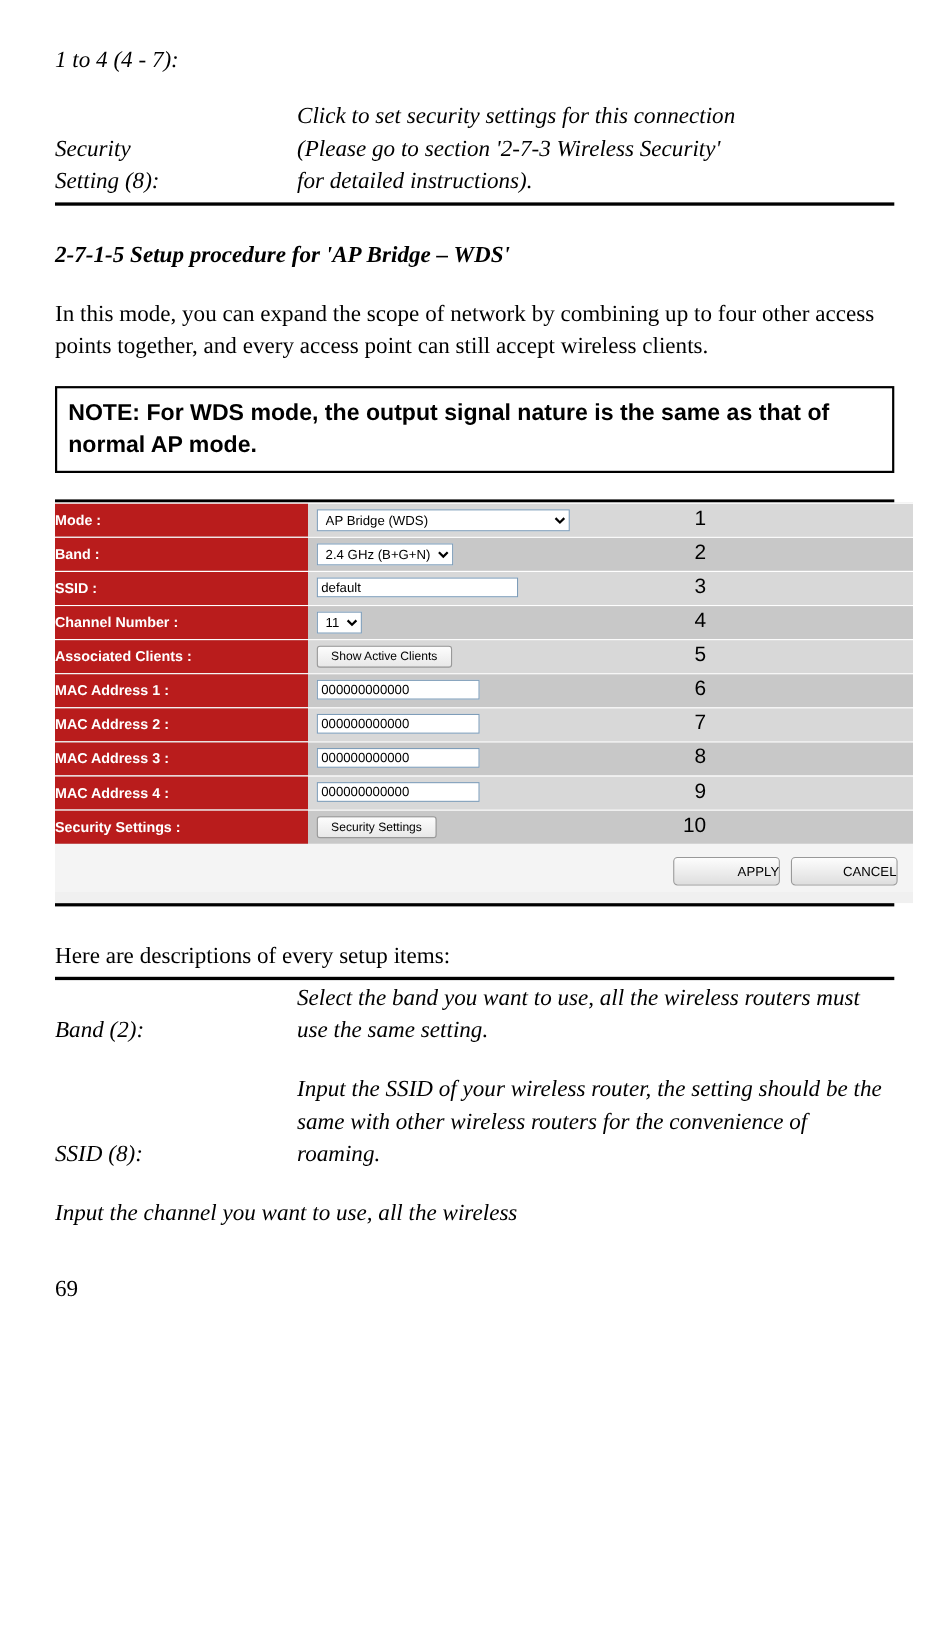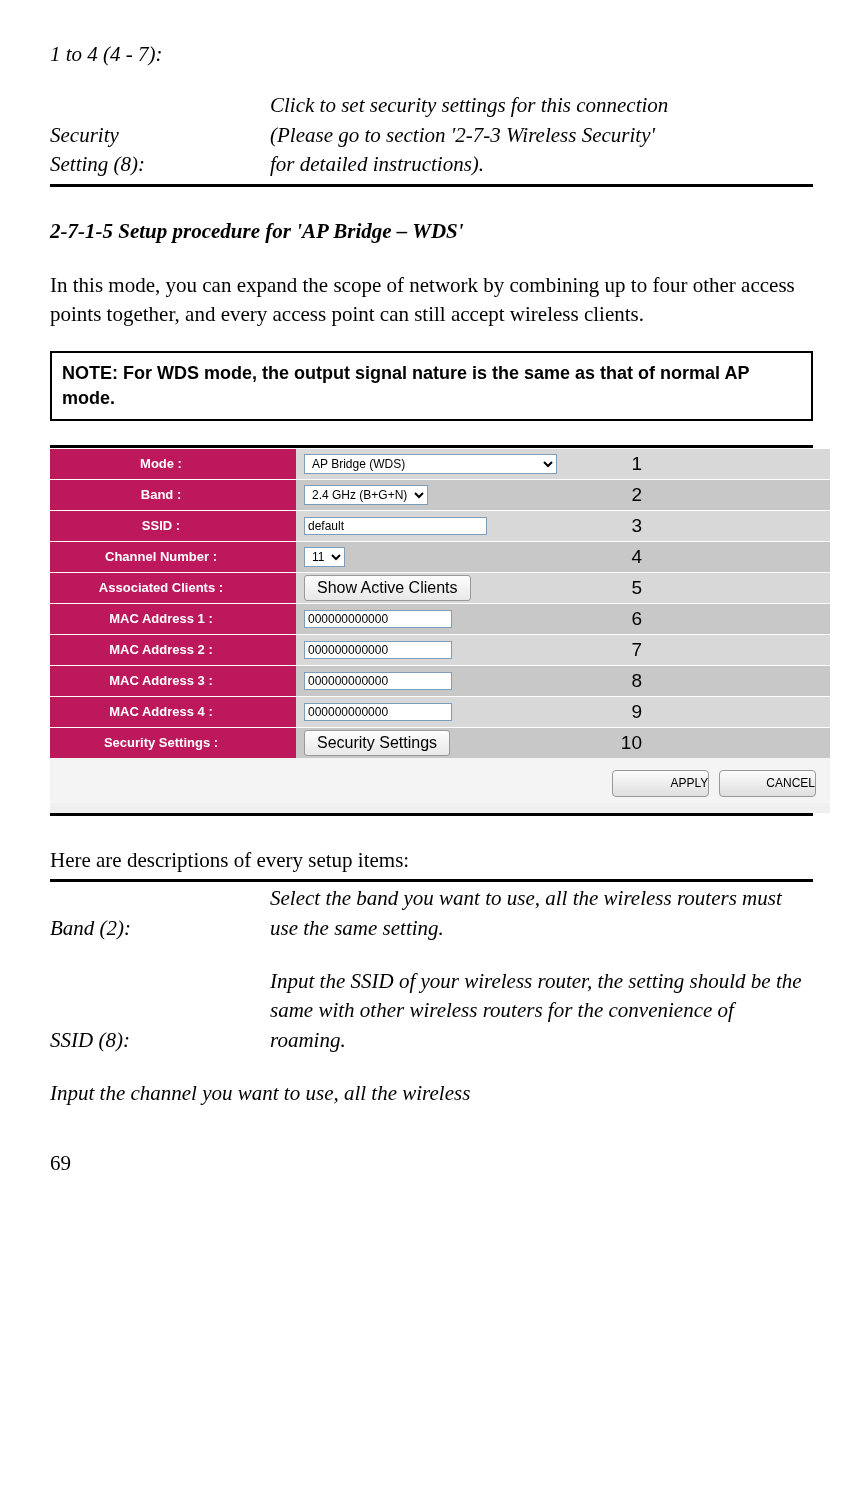--- a/index.html
+++ b/index.html
@@ -37,21 +37,21 @@
     .section-heading {
       font-weight: bold;
       font-style: italic;
       margin: 10px 0 25px 0;
     }
     .note-box {
       border: 2px solid #000;
       padding: 8px 10px;
       font-family: Arial, sans-serif;
       font-weight: bold;
-      font-size: 18px;
+      font-size: 21px;
       margin: 18px 0 24px 0;
     }
     .form-panel {
       background: #f0f0f0;
       position: relative;
       font-family: Arial, sans-serif;
       font-size: 13px;
       width: 780px;
       padding-bottom: 10px;
     }
@@ -62,43 +62,43 @@
       position: relative;
       height: 30px;
     }
     .form-row:nth-child(odd) {
       background: #d8d8d8;
     }
     .form-row:nth-child(even) {
       background: #c8c8c8;
     }
     .form-label {
-      background: #be185d;
+      background: #b91c1c;
       color: #fff;
       font-weight: bold;
       width: 222px;
-      text-align: center;
-      padding-right: 24px;
+      text-align: left;
+      padding-right: 8px;
       height: 30px;
       line-height: 30px;
       flex-shrink: 0;
     }
     .form-control {
       padding-left: 8px;
     }
     select, input[type="text"] {
       font-family: Arial, sans-serif;
       font-size: 12px;
       padding: 1px 3px;
       border: 1px solid #7e9db9;
       background: #fff;
     }
     .ui-button {
       font-family: Arial, sans-serif;
-      font-size: 16px;
+      font-size: 11px;
       background: linear-gradient(#fdfdfd, #e8e8e8);
       border: 1px solid #999;
       border-radius: 3px;
       padding: 3px 12px;
       cursor: pointer;
     }
     .callout {
       position: absolute;
       right: 188px;
       font-family: Arial, sans-serif;
@@ -163,21 +163,21 @@
 
 <div class="note-box">NOTE: For WDS mode, the output signal nature is the same as that of normal AP mode.</div>
 
 <hr class="panel-bottom-line" style="margin-bottom:0">
 
 <div class="form-panel">
 
   <div class="form-row">
     <div class="form-label">Mode :</div>
     <div class="form-control">
-      <select style="width:253px">
+      <select style="width:230px">
         <option>AP Bridge (WDS)</option>
       </select>
     </div>
     <span class="callout">1</span>
   </div>
 
   <div class="form-row">
     <div class="form-label">Band :</div>
     <div class="form-control">
       <select>

